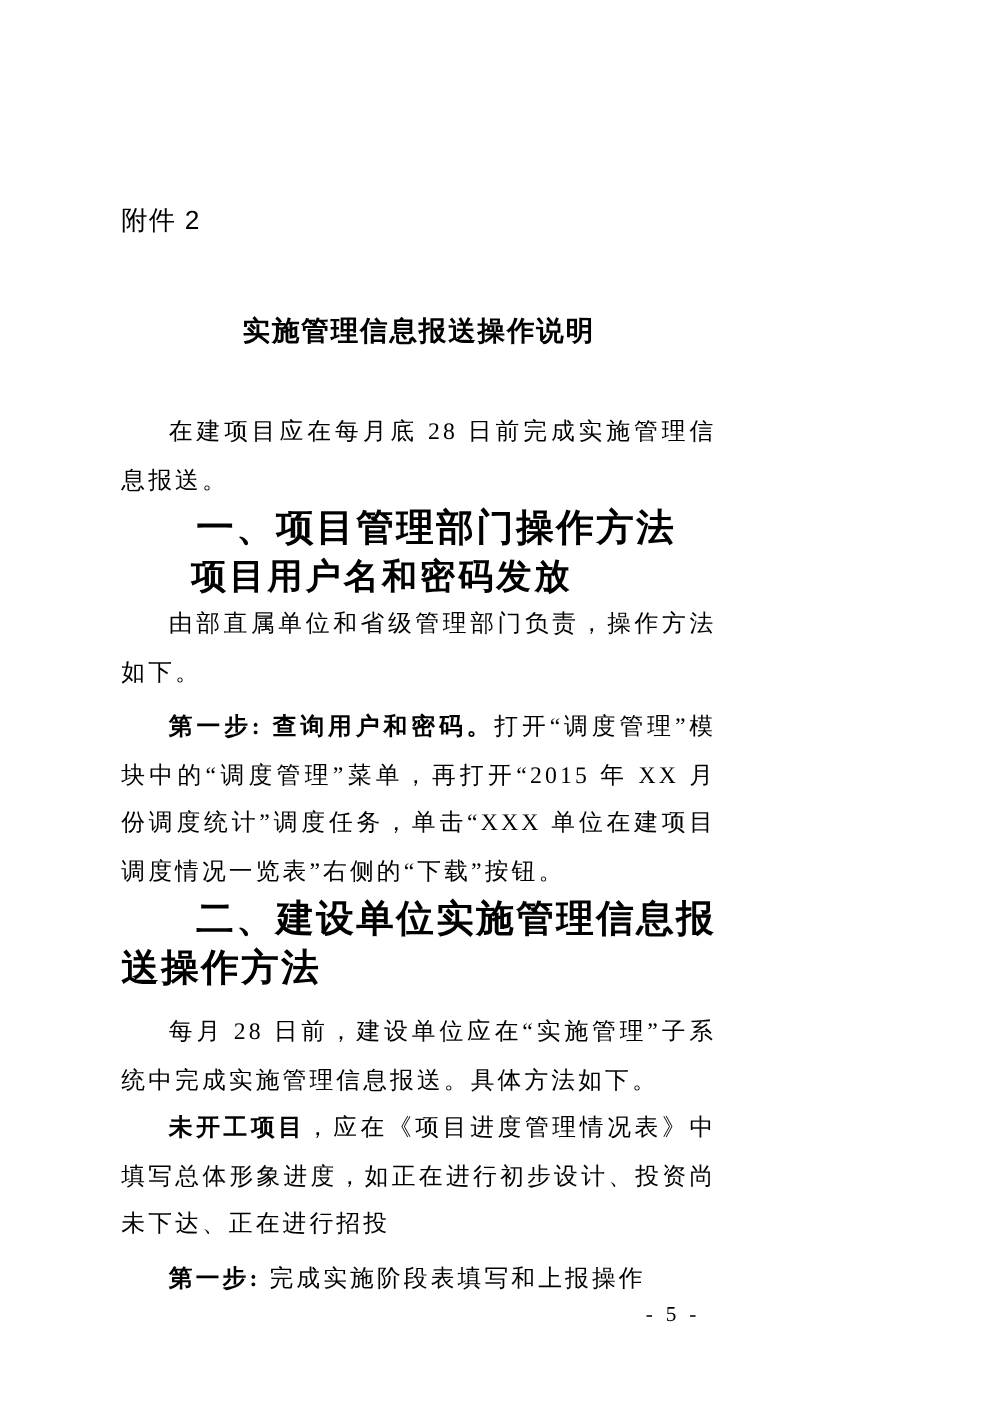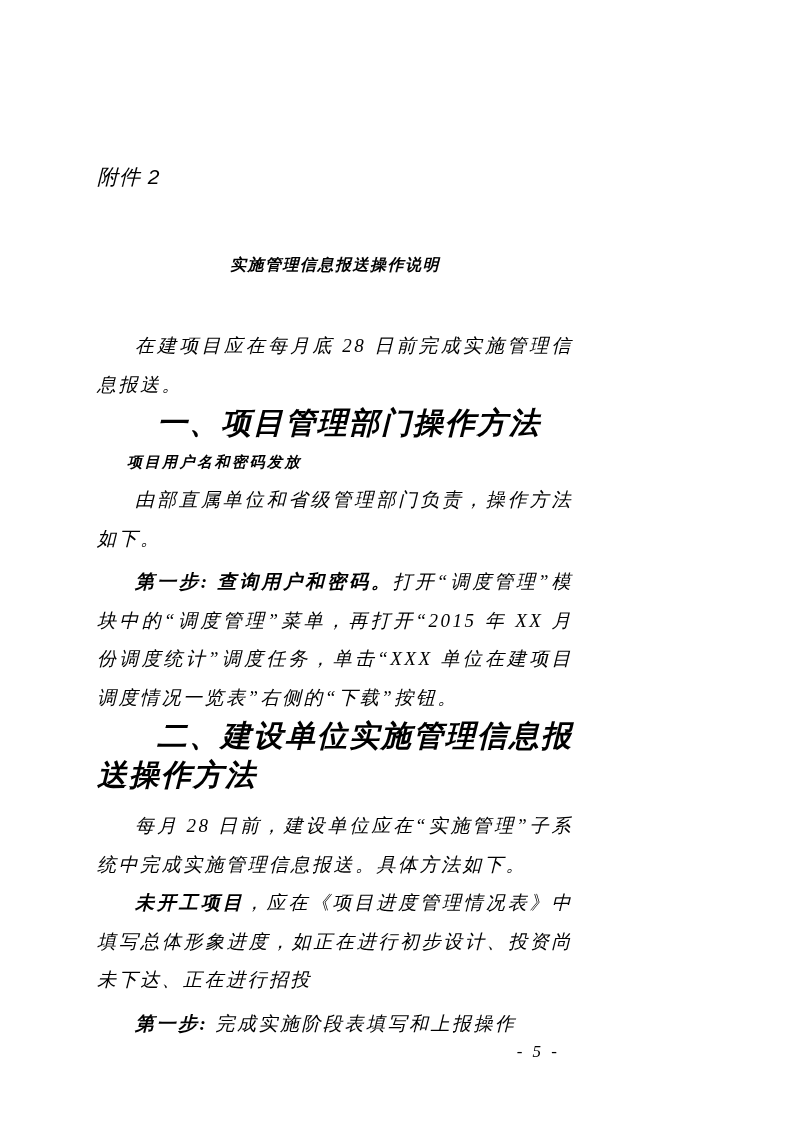--- a/index.html
+++ b/index.html
@@ -11,33 +11,32 @@
     position: relative;
     width: 664px;
     height: 1123px;
     margin: 0;
     background: #ffffff;
     color: #000000;
     box-sizing: border-box;
     padding: 162px 91px 0 97px;
     overflow: hidden;
     font-family: "Liberation Serif", "DejaVu Serif", serif;
-    font-style: italic;
   }
   .attachment-label {
     font-family: "Liberation Sans", "DejaVu Sans", sans-serif;
     font-size: 21px;
     line-height: 30px;
     letter-spacing: 1px;
     font-weight: 500;
   }
   .doc-title {
     margin: 58px 0 0 0;
     font-family: "Liberation Sans", "DejaVu Sans", sans-serif;
-    font-size: 16px;
+    font-size: 22px;
     font-weight: 700;
     line-height: 30px;
     letter-spacing: 1.5px;
     text-align: center;
   }
   p.body-par {
     margin: 0;
     font-size: 19px;
     line-height: 38.5px;
     letter-spacing: 2.5px;
@@ -61,21 +60,21 @@
     line-height: 38.5px;
     letter-spacing: 2px;
     text-indent: 2em;
   }
   h2.sec-heading-2 {
     margin-bottom: 13px;
   }
   h3.sub-heading {
     margin: 0;
     font-family: "Liberation Serif", "DejaVu Serif", serif;
-    font-size: 15px;
+    font-size: 28px;
     font-weight: 700;
     line-height: 38.5px;
     letter-spacing: 2.5px;
     text-indent: 2em;
   }
   .page-footer {
     position: absolute;
     top: 1042px;
     right: 104px;
     font-family: "Liberation Serif", "DejaVu Serif", serif;

